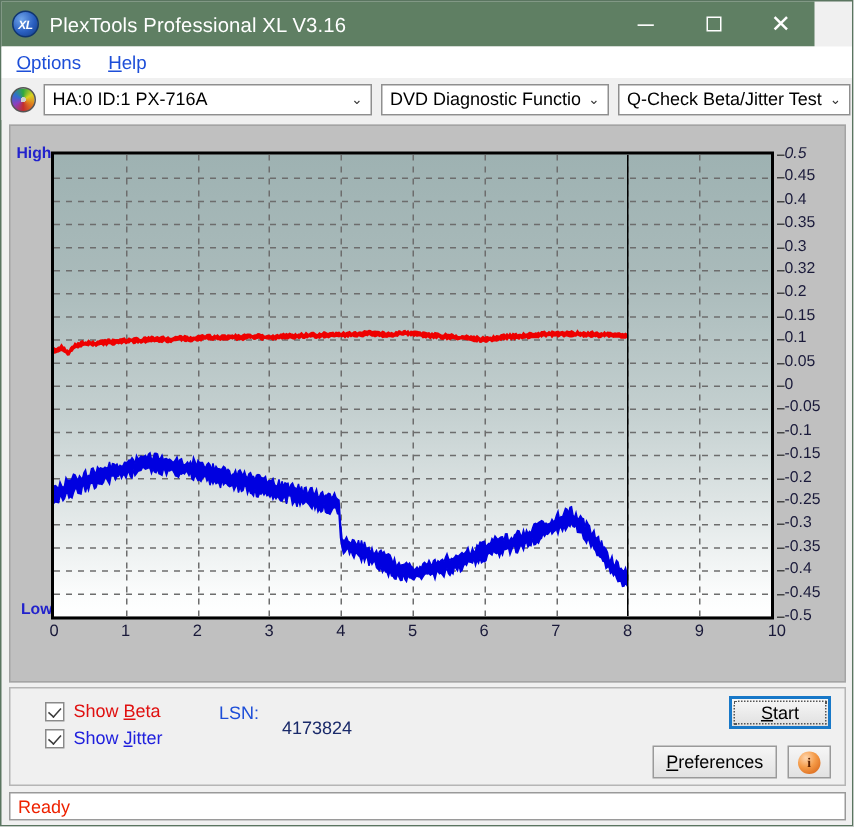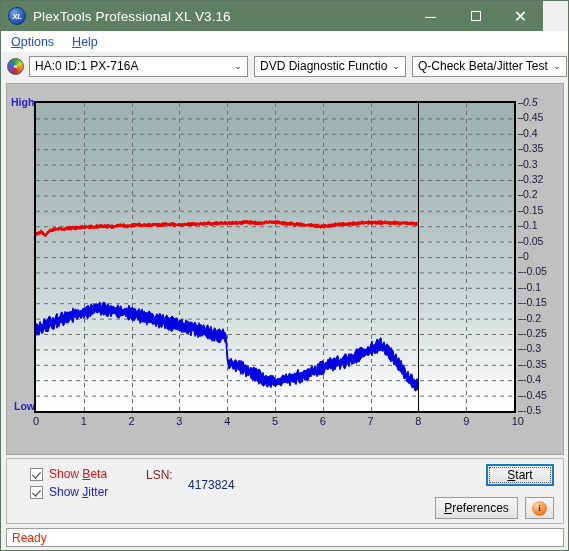--- a/index.html
+++ b/index.html
@@ -179,21 +179,21 @@
     border: solid #3a3a3a;
     border-width: 0 1.6px 1.6px 0;
     transform: rotate(42deg);
   }
   .lbl-beta   { color: #e01010; }
   .lbl-jitter { color: #2020dd; }
   .lbl-beta u, .lbl-jitter u { text-decoration: underline; }
 
   #lsn-label {
     position: absolute; left: 139px; top: 9px;
-    font-size: 12px; color: #7f1d1d;
+    font-size: 12px; color: #1d4ed8;
   }
   #lsn-value {
     position: absolute; left: 181px; top: 19px;
     font-size: 12px; color: #1a2a6a;
   }
 
   .btn {
     position: absolute;
     background: linear-gradient(to bottom, #f6f6f6, #e2e2e2);
     border: 1px solid #9a9a9a;

